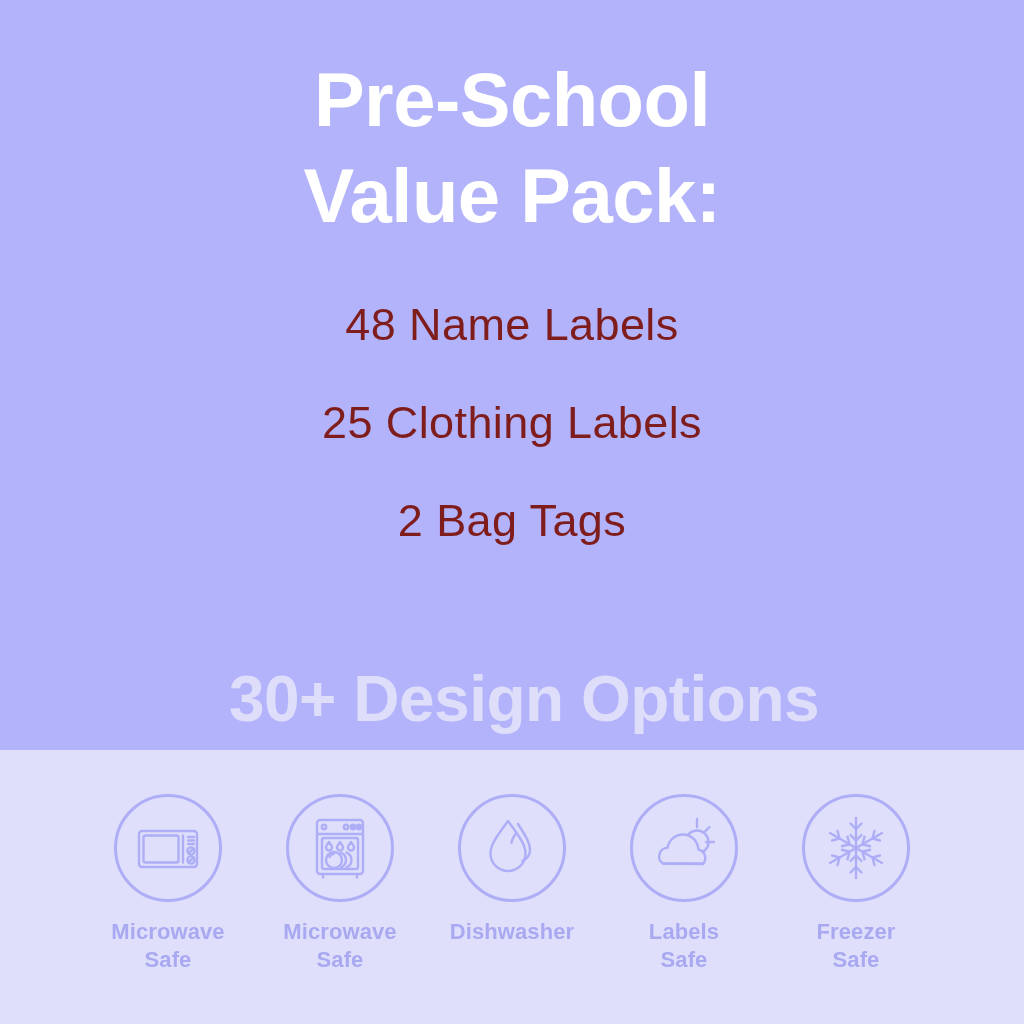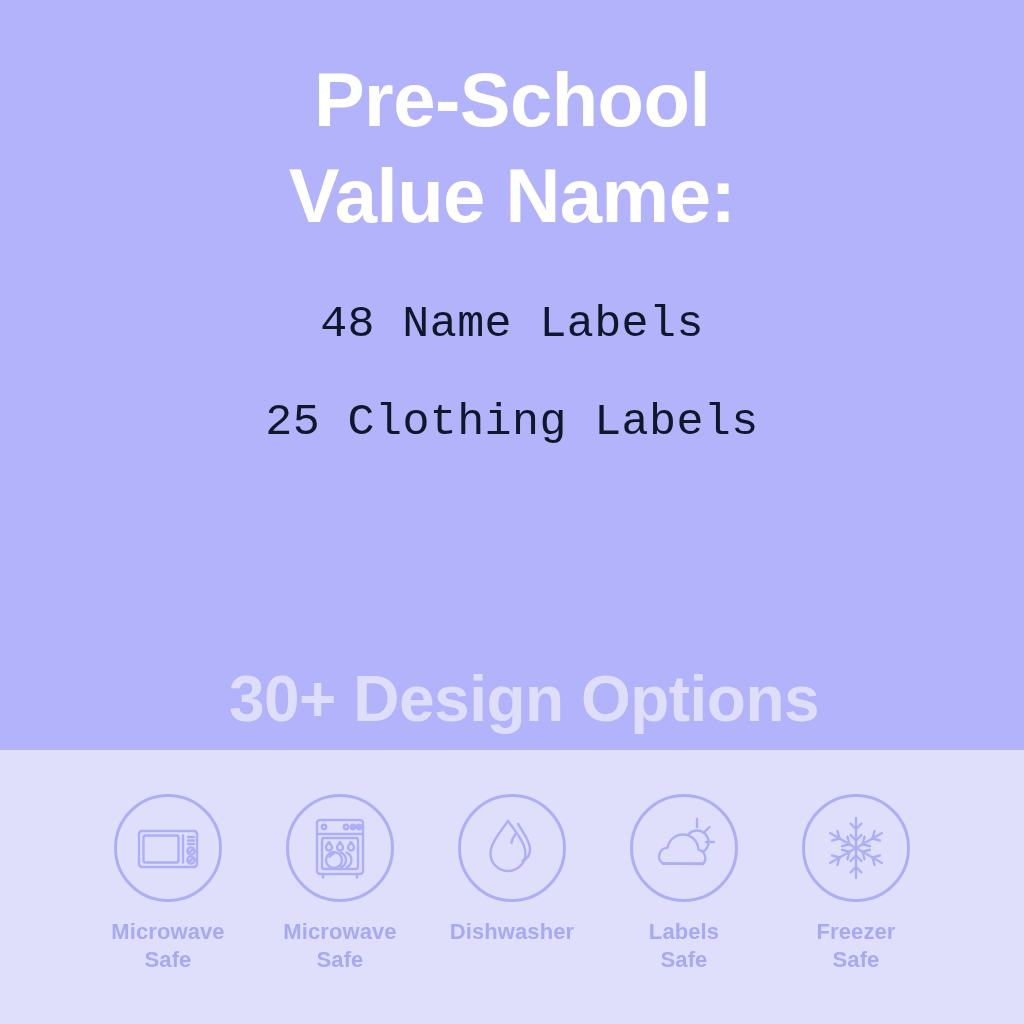--- a/index.html
+++ b/index.html
@@ -59,22 +59,22 @@
     left: 0;
     top: 276px;
     width: 1024px;
     list-style: none;
     margin: 0;
     padding: 0;
     text-align: center;
   }
   #contents-list .content-line {
     display: block;
-    color: #0f172a;
-    font-family: Liberation Mono, monospace;
+    color: #7f1d1d;
+    font-family: Liberation Sans, sans-serif;
     font-weight: 300;
     font-size: 45px;
     line-height: 98px;
     letter-spacing: 0.4px;
     white-space: nowrap;
   }
 
   #design-options {
     position: absolute;
     left: 12px;
@@ -143,26 +143,27 @@
 </style>
 </head>
 <body>
 
 <div id="promo-card">
 
   <div id="upper-panel">
 
     <h1 id="headline">
       <span class="hl-line">Pre-School</span>
-      <span class="hl-line">Value Name:</span>
+      <span class="hl-line">Value Pack:</span>
     </h1>
 
     <ul id="contents-list">
       <li class="content-line">48 Name Labels</li>
       <li class="content-line">25 Clothing Labels</li>
+      <li class="content-line">2 Bag Tags</li>
     </ul>
 
     <div id="design-options">30+ Design Options</div>
   </div>
 
   <div id="feature-bar">
 
     <div class="feature-item">
       <div class="feature-icon-circle">
         <svg width="74" height="74" viewBox="0 0 74 74" fill="none" stroke="#aeaef7" stroke-width="2.4" stroke-linecap="round" stroke-linejoin="round">

